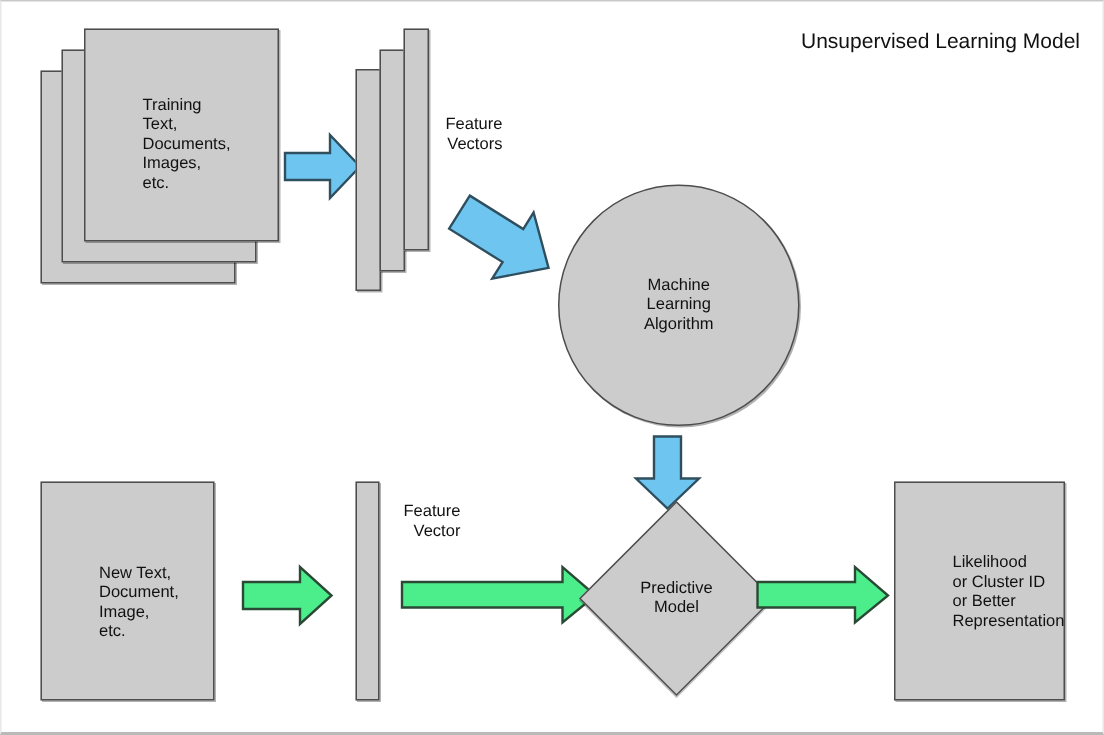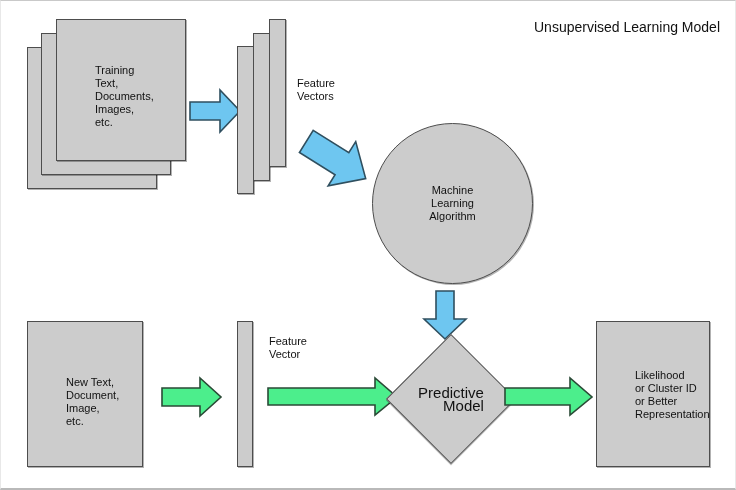--- a/index.html
+++ b/index.html
@@ -40,20 +40,21 @@
     white-space: pre-line;
     pointer-events: none;
     margin-left: 38px;
   }
   .free-label {
     position: absolute;
     color: #111111;
     font-size: 11px;
     line-height: 13px;
     white-space: pre-line;
+    text-align: right;
   }
   #title {
     position: absolute;
     color: #111111;
     font-size: 14px;
     line-height: 17px;
     white-space: nowrap;
   }
   .circle {
     border-radius: 50%;
@@ -69,22 +70,22 @@
     transform: rotate(45deg);
     box-shadow: 1px 1px 0 rgba(0,0,0,0.25);
     box-sizing: border-box;
   }
   .diamond-text {
     position: absolute;
     inset: 0;
     display: flex;
     align-items: center;
     justify-content: center;
-    text-align: right;
-    font-size: 15px;
+    text-align: center;
+    font-size: 11px;
     line-height: 13px;
     color: #111111;
     white-space: pre-line;
   }
   .arrow {
     position: absolute;
   }
   .arrow svg {
     display: block;
     overflow: visible;

